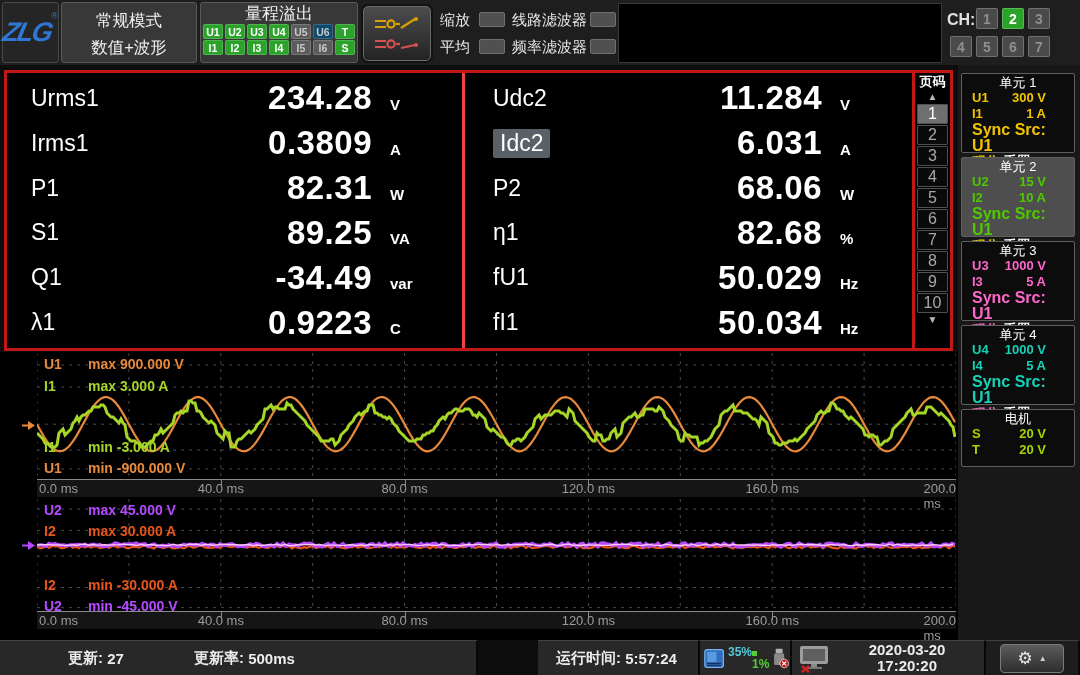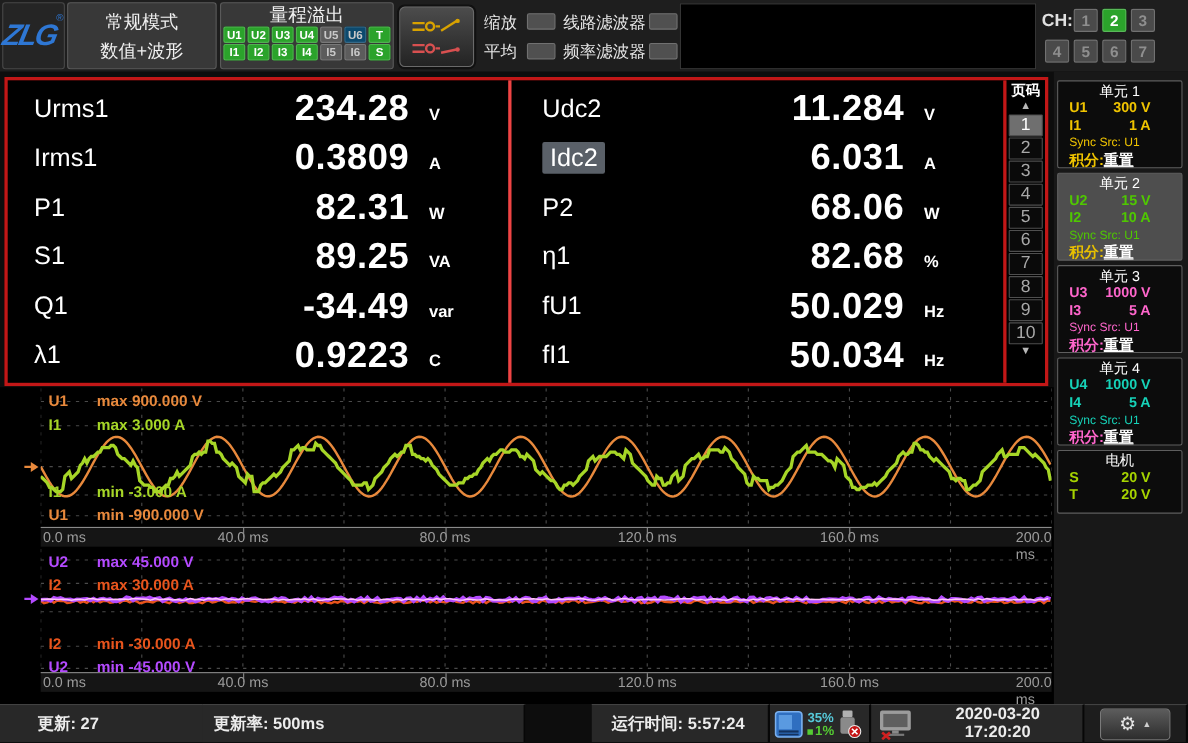--- a/index.html
+++ b/index.html
@@ -47,42 +47,42 @@
   #pagecol .ptitle{font-size:13px;font-weight:bold;color:#fff;line-height:16px;margin-top:1px;}
   .parrow{width:32px;height:13px;color:#b8b8b8;font-size:10px;line-height:13px;text-align:center;cursor:pointer;}
   .pbtn{width:31px;height:20px;margin-top:1px;border:1px solid #4f4f4f;border-radius:1px;box-sizing:border-box;
         font-size:16px;line-height:18px;text-align:center;cursor:pointer;}
   
   #sidebar{position:absolute;left:958px;top:65px;width:122px;height:575px;background:#181818;}
   .unit{position:absolute;left:3px;width:114px;border:1px solid #5e5e5e;border-radius:2px;
         box-sizing:border-box;padding:1px 6px 2px;}
   .utitle{text-align:center;font-size:13px;color:#fff;line-height:15px;}
   .urow{width:74px;margin-left:4px;display:flex;justify-content:space-between;font-size:13px;font-weight:bold;line-height:16px;}
-  .usync{margin-left:4px;font-size:11px;font-weight:normal;line-height:16px;}
+  .usync{margin-left:4px;font-size:16px;font-weight:bold;line-height:16px;}
   .uinteg{margin-left:4px;font-size:13.5px;font-weight:bold;line-height:16px;}
   .uinteg .rst{color:#fff;text-decoration:underline;cursor:pointer;}
   
   #waves{position:absolute;left:0;top:352px;width:958px;height:288px;background:#000;}
   .wsvg{position:absolute;left:37px;width:919px;display:block;}
   .wlabel{position:absolute;font-size:14px;font-weight:bold;white-space:pre;}
   .wlabel .wn{display:inline-block;width:44px;}
   .taxis{position:absolute;left:37px;width:919px;height:17px;background:#151515;border-top:1px solid #8a8a8a;}
   .tlabel{position:absolute;top:1px;font-size:13px;color:#9c9c9c;}
   .tick{position:absolute;top:0;width:1px;height:8px;background:#8a8a8a;}
   .warrow{position:absolute;left:22px;width:14px;height:11px;}
   
   .fsec{position:absolute;top:640px;height:35px;background:#282828;border-top:1px solid #424242;
         border-right:2px solid #070707;box-sizing:border-box;display:flex;align-items:center;
         font-size:15px;font-weight:bold;color:#ececec;}
   #fsec6{background:#1d1d1d;justify-content:center;}
   #gear-btn{width:62px;height:27px;border-radius:4px;background:linear-gradient(#5c5c5c,#2d2d2d);
         border:1px solid #7a7a7a;display:flex;align-items:center;justify-content:center;gap:6px;cursor:pointer;}
   #gear-btn .g{font-size:17px;color:#e8e8e8;line-height:17px;}
   #gear-btn .a{font-size:8px;color:#cfcfcf;}
-  .pctcol{display:flex;flex-direction:column;margin-left:3px;line-height:12px;}
+  .pctcol{display:flex;flex-direction:row;margin-left:3px;line-height:12px;}
   .pct1{font-size:12px;color:#56c8d8;}
   .pct2{font-size:12px;color:#55cc33;}
   .pct2 .bullet{display:inline-block;width:5px;height:5px;background:#55cc33;margin-right:2px;}
   .datecol{flex:1;text-align:center;line-height:16px;}
   .datecol div{font-size:15px;font-weight:bold;}
 </style>
 </head>
 <body>
 
 <div id="app">
@@ -408,21 +408,21 @@
         </svg>
     </div>
     <div class="warrow" style="top: 185px; color: rgb(180, 74, 255);">
       <svg width="14" height="11" viewBox="0 0 14 11">
           <path d="M0 5.5 h7" stroke="currentColor" stroke-width="2"></path>
           <path d="M6 1 L13 5.5 L6 10 Z" fill="currentColor"></path>
         </svg>
     </div>
   </div>
 
-  <div class="fsec" style="left:0;width:200px;padding-left:34px">
+  <div class="fsec" style="left:0;width:200px;padding-left:68px">
     <span>更新:</span>&nbsp;<span>27</span>
   </div>
   <div class="fsec" style="left:184px;width:294px;padding-left:10px">
     <span>更新率:</span>&nbsp;<span>500ms</span>
   </div>
   <div class="fsec" style="left:538px;width:162px;padding-left:18px">
     <span>运行时间:</span>&nbsp;<span>5:57:24</span>
   </div>
   <div class="fsec" style="left:700px;width:92px;padding-left:4px">
     <svg width="27" height="27" viewBox="0 0 27 27">

